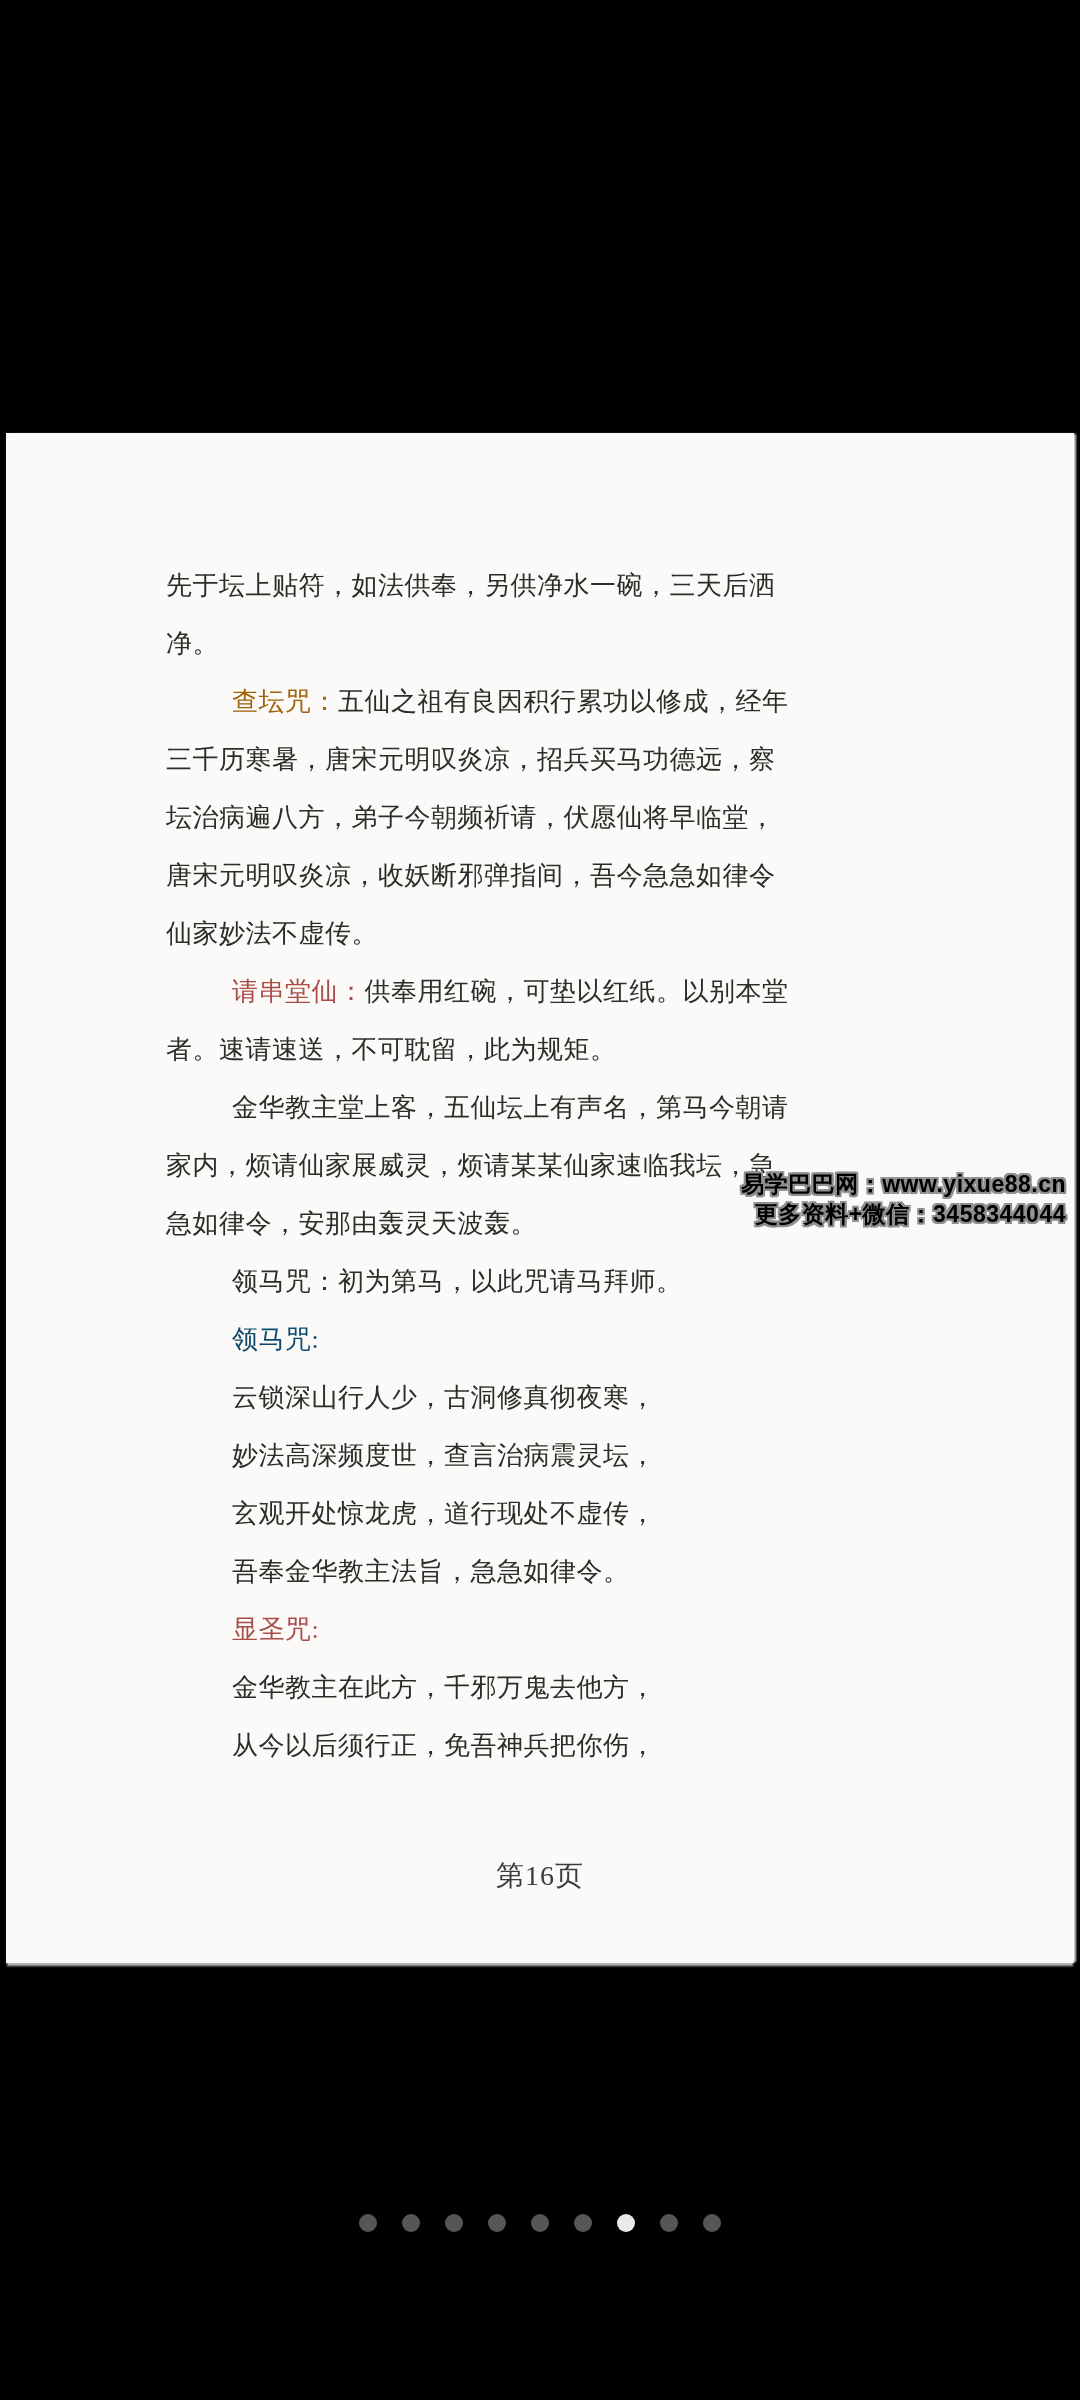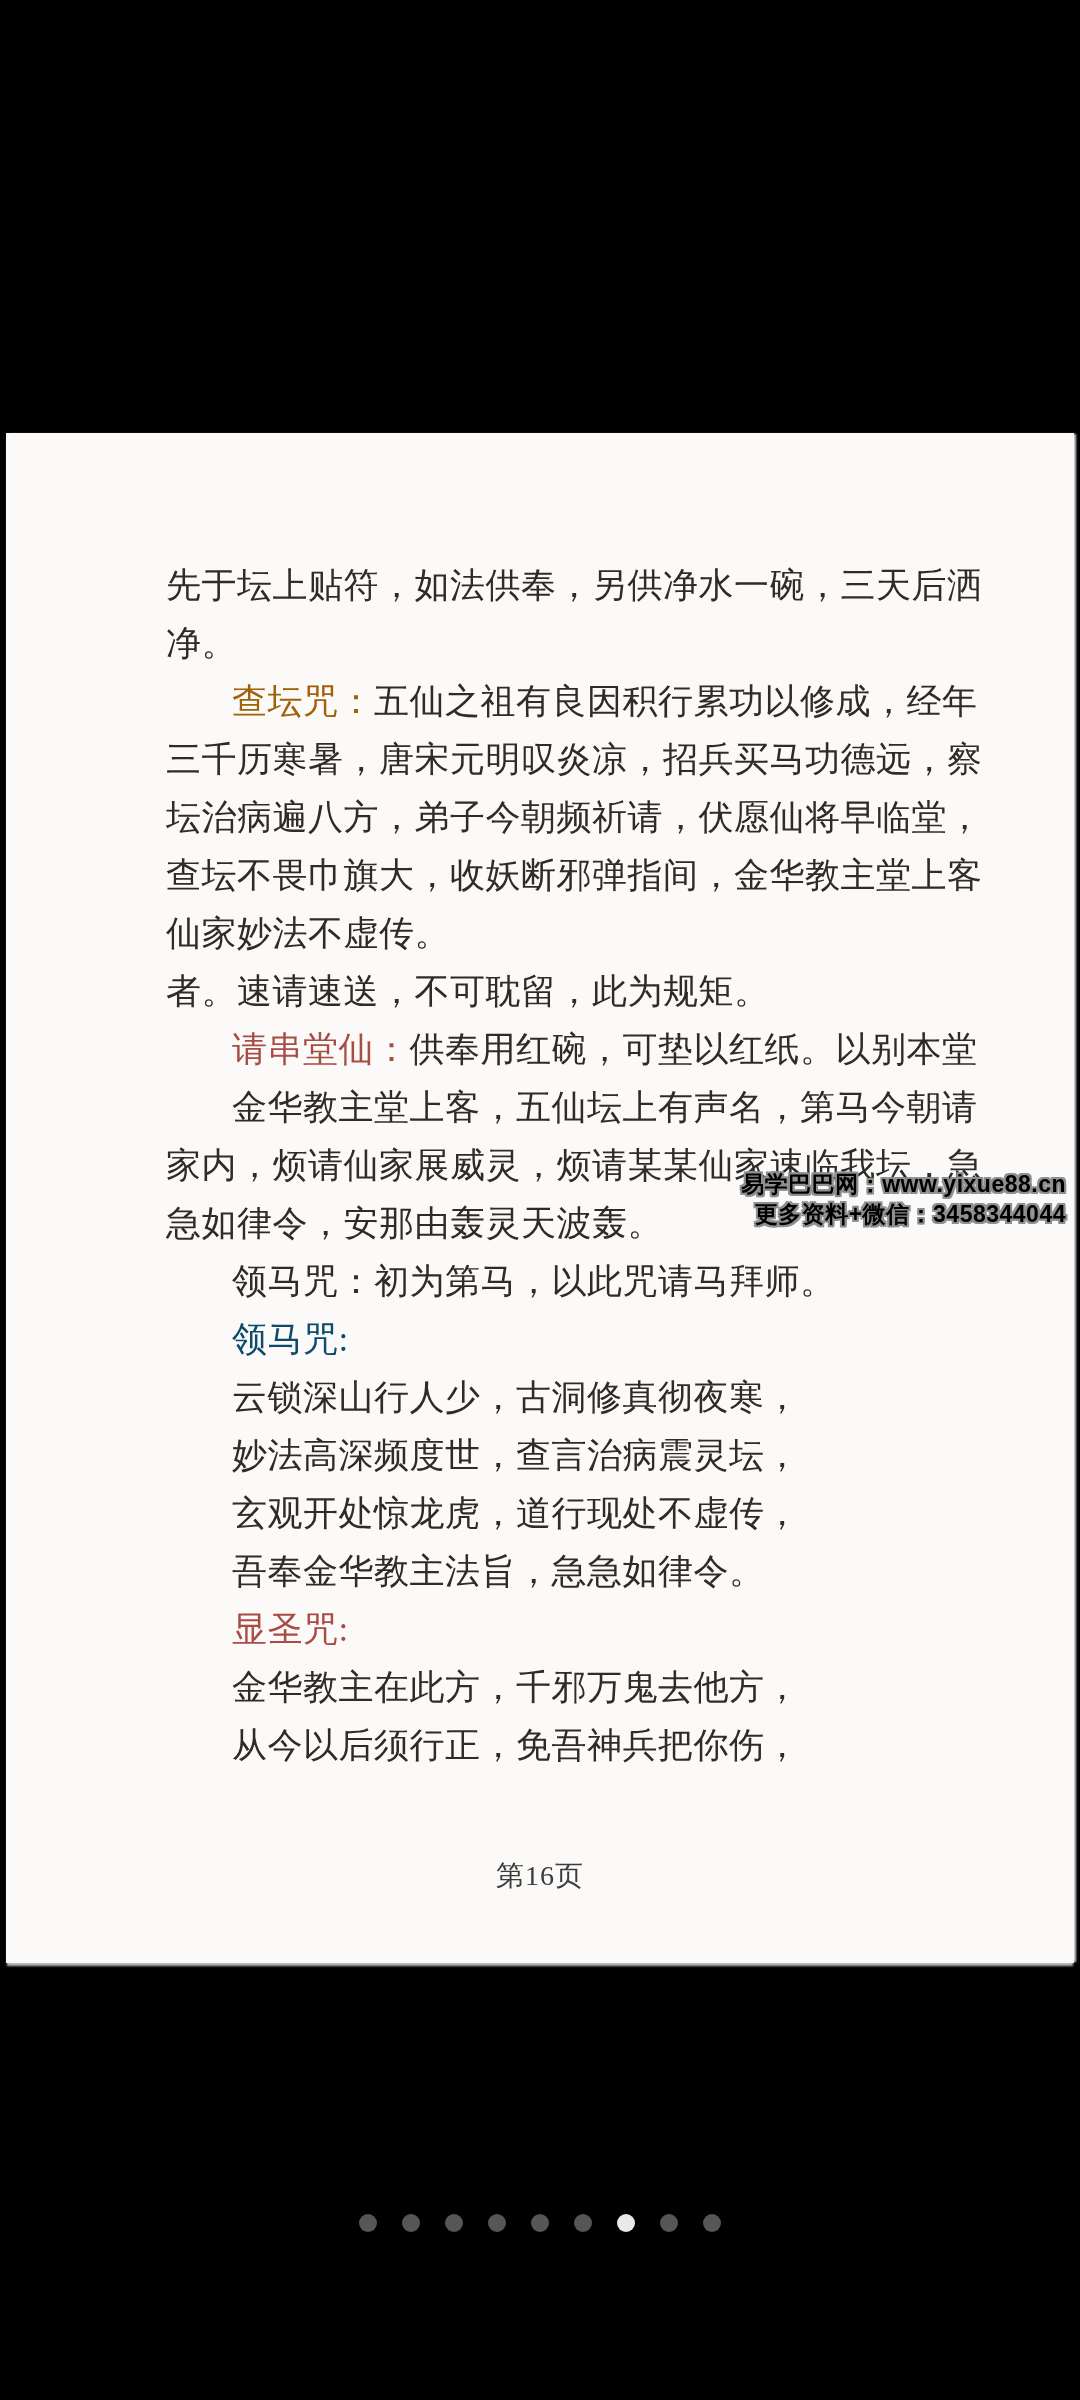--- a/index.html
+++ b/index.html
@@ -25,21 +25,21 @@
     background: var(--page-bg, #fbfaf8);
     box-shadow: 0 4px 2px -1px #b9b9b9, 3px 0 2px -1px #d6d6d6;
   }
   .doc-lines {
     position: absolute;
     left: 160px;
     top: 124px;
     width: 762px;
   }
   .line {
-    font-size: 35px;
+    font-size: 26px;
     line-height: 58px;
     height: 58px;
     color: var(--body-text, #2e2c29);
     letter-spacing: 0.5px;
     white-space: nowrap;
   }
   .line.indent { padding-left: 66px; }
   
   .page-footer {
     position: absolute;
@@ -97,24 +97,24 @@
 <div id="screen">
 
   <div class="page">
 
     <div class="doc-lines">
         <div class="line"><span>先于坛上贴符，如法供奉，另供净水一碗，三天后洒</span></div>
         <div class="line"><span>净。</span></div>
         <div class="line indent"><span style="color: #a16207;">查坛咒：</span><span>五仙之祖有良因积行累功以修成，经年</span></div>
         <div class="line"><span>三千历寒暑，唐宋元明叹炎凉，招兵买马功德远，察</span></div>
         <div class="line"><span>坛治病遍八方，弟子今朝频祈请，伏愿仙将早临堂，</span></div>
-        <div class="line"><span>查坛不畏巾旗大，收妖断邪弹指间，金华教主堂上客</span></div>
+        <div class="line"><span>唐宋元明叹炎凉，收妖断邪弹指间，吾今急急如律令</span></div>
         <div class="line"><span>仙家妙法不虚传。</span></div>
+        <div class="line indent"><span style="color: rgb(169, 76, 69);">请串堂仙：</span><span>供奉用红碗，可垫以红纸。以别本堂</span></div>
         <div class="line"><span>者。速请速送，不可耽留，此为规矩。</span></div>
-        <div class="line indent"><span style="color: rgb(169, 76, 69);">请串堂仙：</span><span>供奉用红碗，可垫以红纸。以别本堂</span></div>
         <div class="line indent"><span>金华教主堂上客，五仙坛上有声名，第马今朝请</span></div>
         <div class="line"><span>家内，烦请仙家展威灵，烦请某某仙家速临我坛，急</span></div>
         <div class="line"><span>急如律令，安那由轰灵天波轰。</span></div>
         <div class="line indent"><span>领马咒：初为第马，以此咒请马拜师。</span></div>
         <div class="line indent"><span style="color: #0c4a6e;">领马咒:</span></div>
         <div class="line indent"><span>云锁深山行人少，古洞修真彻夜寒，</span></div>
         <div class="line indent"><span>妙法高深频度世，查言治病震灵坛，</span></div>
         <div class="line indent"><span>玄观开处惊龙虎，道行现处不虚传，</span></div>
         <div class="line indent"><span>吾奉金华教主法旨，急急如律令。</span></div>
         <div class="line indent"><span style="color: rgb(169, 76, 69);">显圣咒:</span></div>

